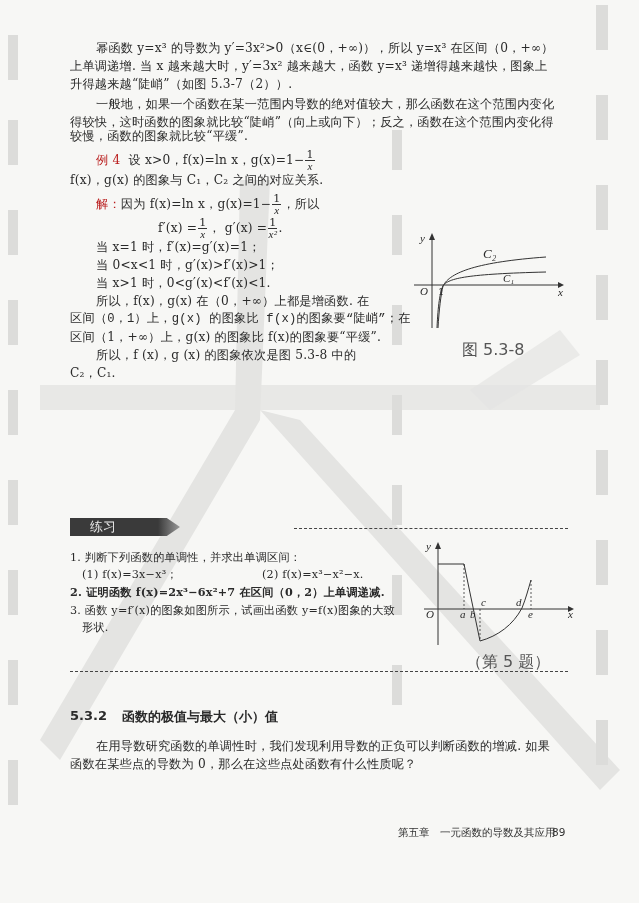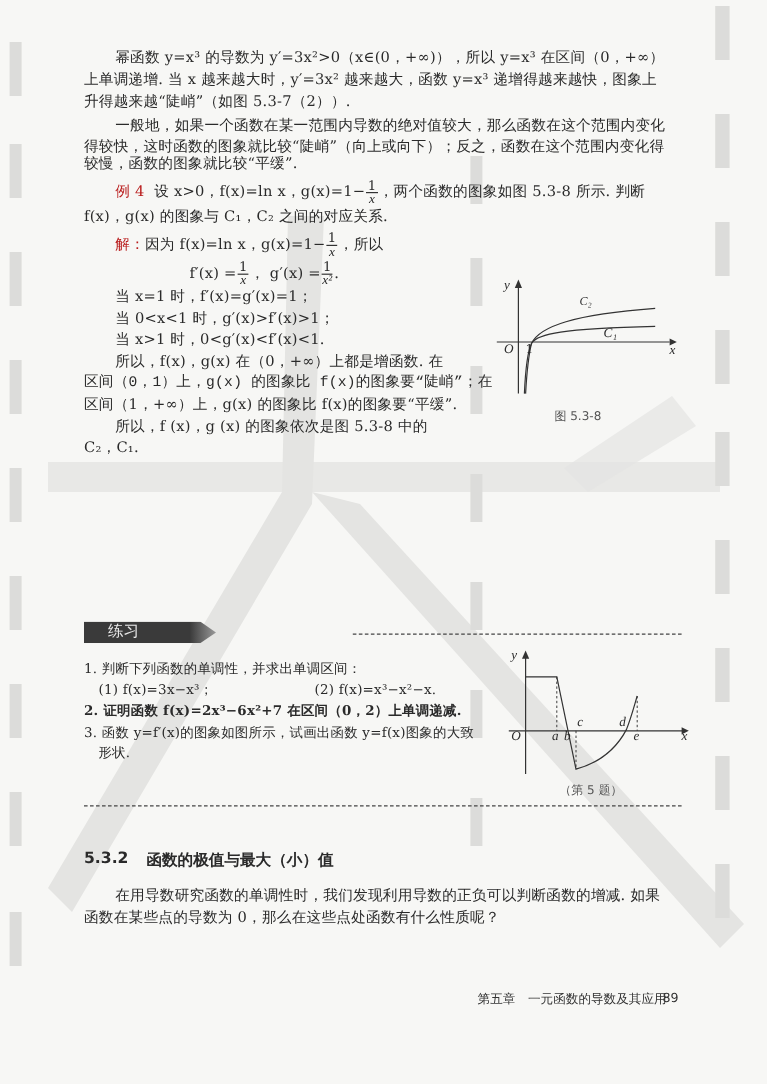--- a/index.html
+++ b/index.html
@@ -19,21 +19,21 @@
     .lbl-gray { color: #b91c1c; }
     .lianxi {
       position: absolute; left: 70px; top: 518px; width: 110px; height: 18px;
       background: linear-gradient(90deg, #3a3a3a 0%, #3a3a3a 80%, #999 100%);
       clip-path: polygon(0 0, 88% 0, 100% 50%, 88% 100%, 0 100%);
       color: #e8e8e8; font-family: "DejaVu Sans", sans-serif; font-size: 13px; line-height: 18px; padding-left: 20px; box-sizing: border-box;
     }
     .dash { position: absolute; height: 0; border-top: 1.5px dashed #444; }
     .sec-title { position: absolute; font-family: "DejaVu Sans", sans-serif; font-weight: bold; font-size: 13px; }
     .footer { position: absolute; font-family: "DejaVu Sans", sans-serif; font-size: 10.5px; color: #333; }
-    .cap { position: absolute; font-family: "DejaVu Sans", sans-serif; font-size: 10px; color: #555; }
+    .cap { position: absolute; font-family: "DejaVu Sans", sans-serif; font-size: 16px; color: #555; }
     .fig { position: absolute; }
     .small { font-size: 11.2px; }
   </style>
 </head>
 <body>
 
 <div class="wm">
   <svg viewBox="0 0 639 903" preserveAspectRatio="none">
     <g fill="#e4e4e2">
       <path d="M40 385 L600 385 L600 410 L40 410 Z" opacity="0.8"></path>
@@ -74,21 +74,21 @@
 <div class="p" style="left:96px;top:40px;">幂函数 y=x³ 的导数为 y′=3x²&gt;0（x∈(0，+∞)），所以 y=x³ 在区间（0，+∞）</div>
 <div class="p" style="left:70px;top:58px;">上单调递增. 当 x 越来越大时，y′=3x² 越来越大，函数 y=x³ 递增得越来越快，图象上</div>
 <div class="p" style="left:70px;top:76px;">升得越来越“陡峭”（如图 5.3-7（2））.</div>
 
 <div class="p" style="left:96px;top:96px;">一般地，如果一个函数在某一范围内导数的绝对值较大，那么函数在这个范围内变化</div>
 <div class="p" style="left:70px;top:114px;">得较快，这时函数的图象就比较“陡峭”（向上或向下）；反之，函数在这个范围内变化得</div>
 <div class="p" style="left:70px;top:128px;">较慢，函数的图象就比较“平缓”.</div>
 
 <div class="p" style="left:96px;top:150px;">
   <span class="lbl-gray">例 4</span>
-  &nbsp;<span>设 x&gt;0，f(x)=ln x，g(x)=1−</span><span class="frac"><span class="num">1</span><span class="i">x</span></span><span>，两个函数的图象如图 5.3-8 所示. 判断</span>
+  &nbsp;<span>设 x&gt;0，f(x)=ln x，g(x)=1−</span><span class="frac"><span class="num">1</span><span class="i">x</span></span>
 </div>
 <div class="p" style="left:70px;top:172px;">f(x)，g(x) 的图象与 C₁，C₂ 之间的对应关系.</div>
 
 <div class="p" style="left:96px;top:194px;">
   <span class="lbl-gray">解：</span><span>因为 f(x)=ln x，g(x)=1−</span><span class="frac"><span class="num">1</span><span class="i">x</span></span><span>，所以</span>
 </div>
 
 <div class="p" style="left:158px;top:218px;">
   <span>f′(x) =</span><span class="frac"><span class="num">1</span><span class="i">x</span></span><span>， g′(x) =</span><span class="frac"><span class="num">1</span><span class="i">x²</span></span><span>.</span>
 </div>
@@ -108,21 +108,21 @@
     <polygon points="150,52 156,55 150,58" fill="#333"></polygon>
     <line x1="24" y1="98" x2="24" y2="8" stroke="#333" stroke-width="1"></line>
     <polygon points="21,10 24,3 27,10" fill="#333"></polygon>
     <path d="M29 98 C30 75 32 62 35 56 C42 42 70 32 138 27" fill="none" stroke="#333" stroke-width="1"></path>
     <path d="M30 98 C31 80 33 64 35 56 C40 48 60 44 138 42" fill="none" stroke="#333" stroke-width="1"></path>
   </svg>
   <span class="i" style="position:absolute;left:12px;top:2px;font-size:11px;">y</span>
   <span class="i" style="position:absolute;left:150px;top:56px;font-size:11px;">x</span>
   <span class="i" style="position:absolute;left:12px;top:55px;font-size:11px;">O</span>
   <span style="position:absolute;left:30px;top:56px;font-size:10px;">1</span>
-  <span class="i" style="position:absolute;left:75px;top:16px;font-size:10px;">C₂</span>
+  <span class="i" style="position:absolute;left:75px;top:16px;font-size:13px;">C₂</span>
   <span class="i" style="position:absolute;left:95px;top:42px;font-size:11px;">C₁</span>
 </div>
 <div class="cap" style="left:462px;top:340px;">图 5.3-8</div>
 
 <div class="lianxi">练习</div>
 <div class="dash" style="left:294px;top:528px;width:274px;"></div>
 
 <div class="p small" style="left:70px;top:549px;">1. 判断下列函数的单调性，并求出单调区间：</div>
 <div class="p small" style="left:82px;top:566px;">(1) f(x)=3x−x³；</div>
 <div class="p small" style="left:262px;top:566px;">(2) f(x)=x³−x²−x.</div>

